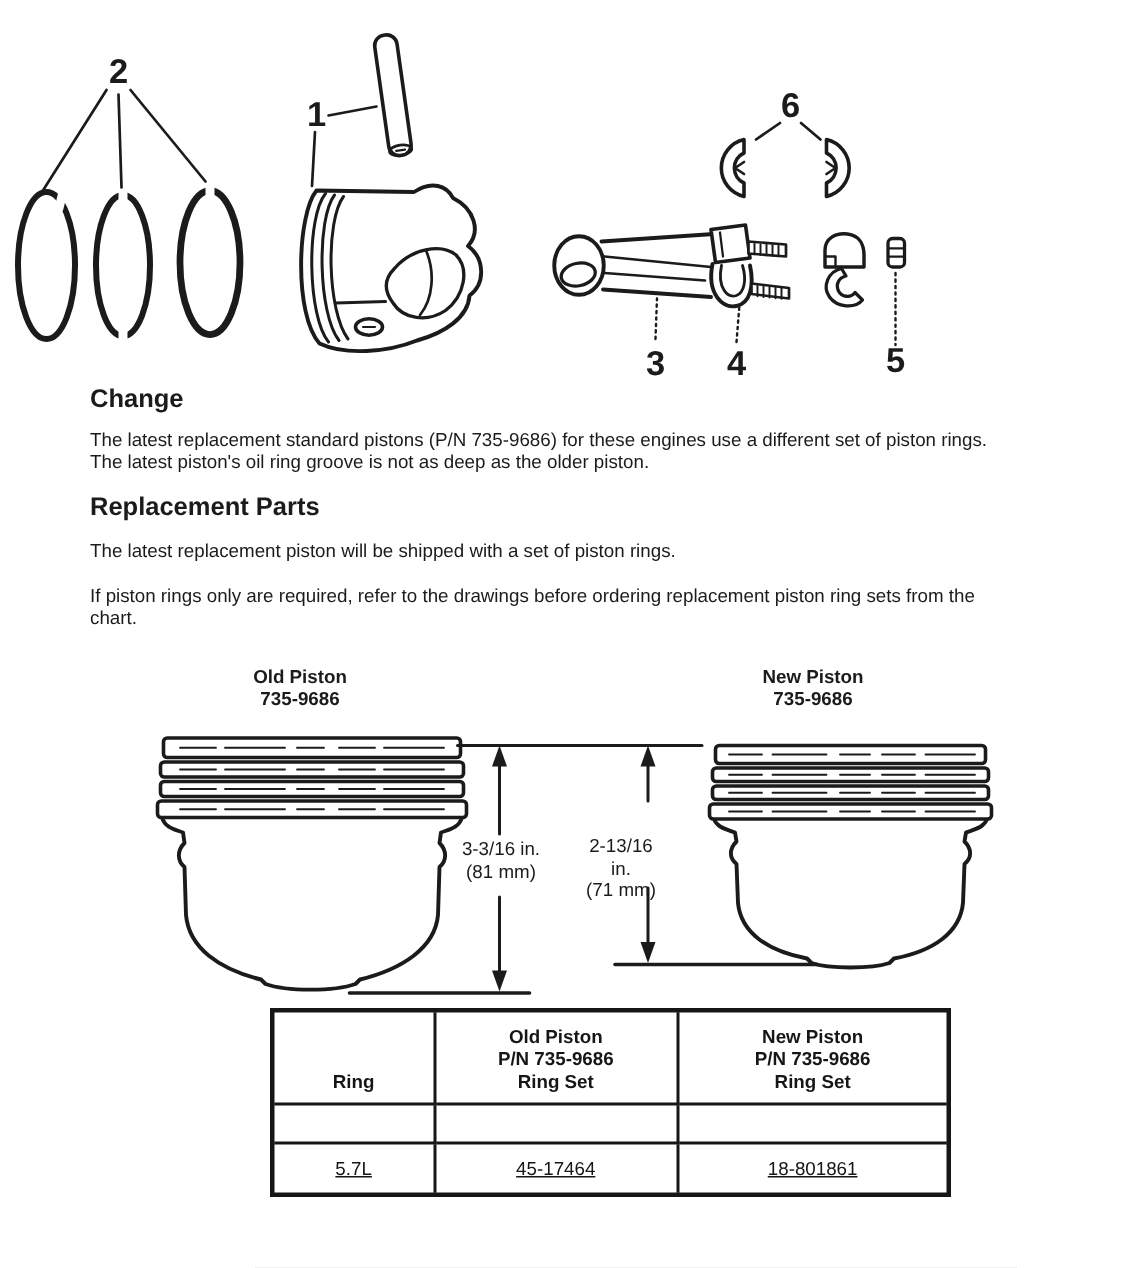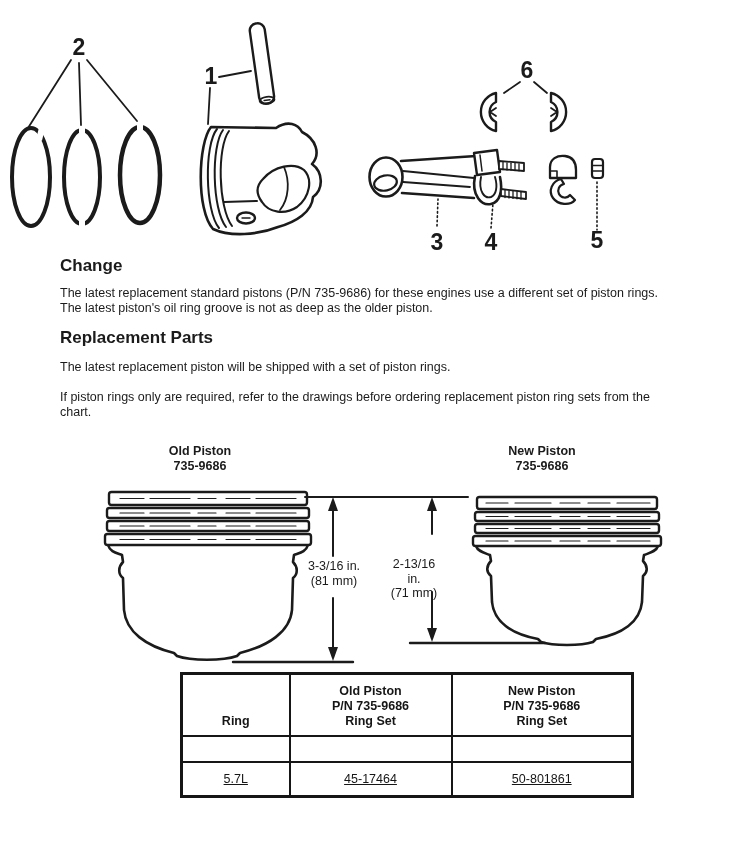--- a/index.html
+++ b/index.html
@@ -228,20 +228,20 @@
 Ring Set</th>
     </tr>
     <tr class="spacer">
       <td></td>
       <td></td>
       <td></td>
     </tr>
     <tr class="data">
       <td>5.7L</td>
       <td>45-17464</td>
-      <td>50-801861</td>
+      <td>18-801861</td>
     </tr>
   </tbody>
     </table>
 
   <div class="abs figure-number" style="left:650px;top:822px;">38554</div>
 
 </div>
 
 </body></html>

